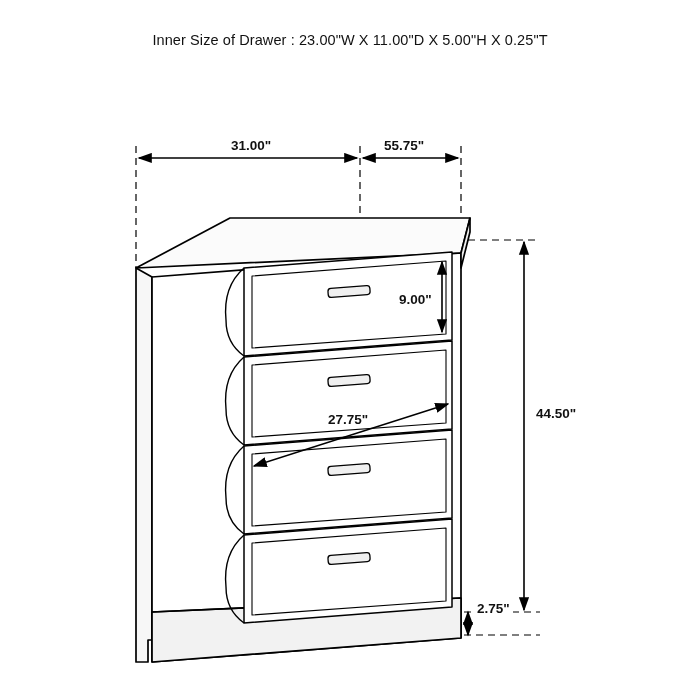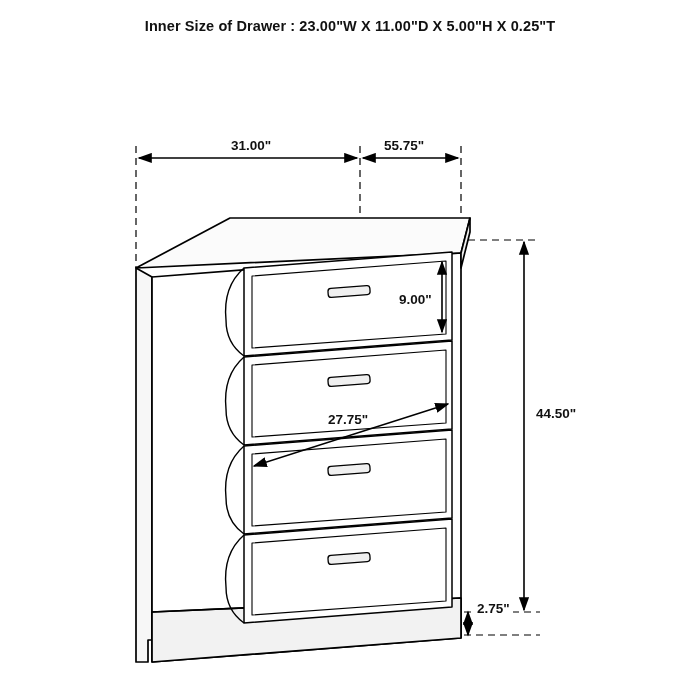--- a/index.html
+++ b/index.html
@@ -15,26 +15,26 @@
     position: relative;
     overflow: hidden;
   }
   #page {
     position: relative;
     width: 700px;
     height: 700px;
   }
   .title {
     position: absolute;
-    top: 18px;
+    top: 32px;
     left: 0;
     width: 700px;
     text-align: center;
     font-size: 14.5px;
-    font-weight: bold;
+    font-weight: normal;
     letter-spacing: 0.1px;
     color: #111111;
   }
   svg.diagram {
     position: absolute;
     top: 0;
     left: 0;
     width: 700px;
     height: 700px;
   }

